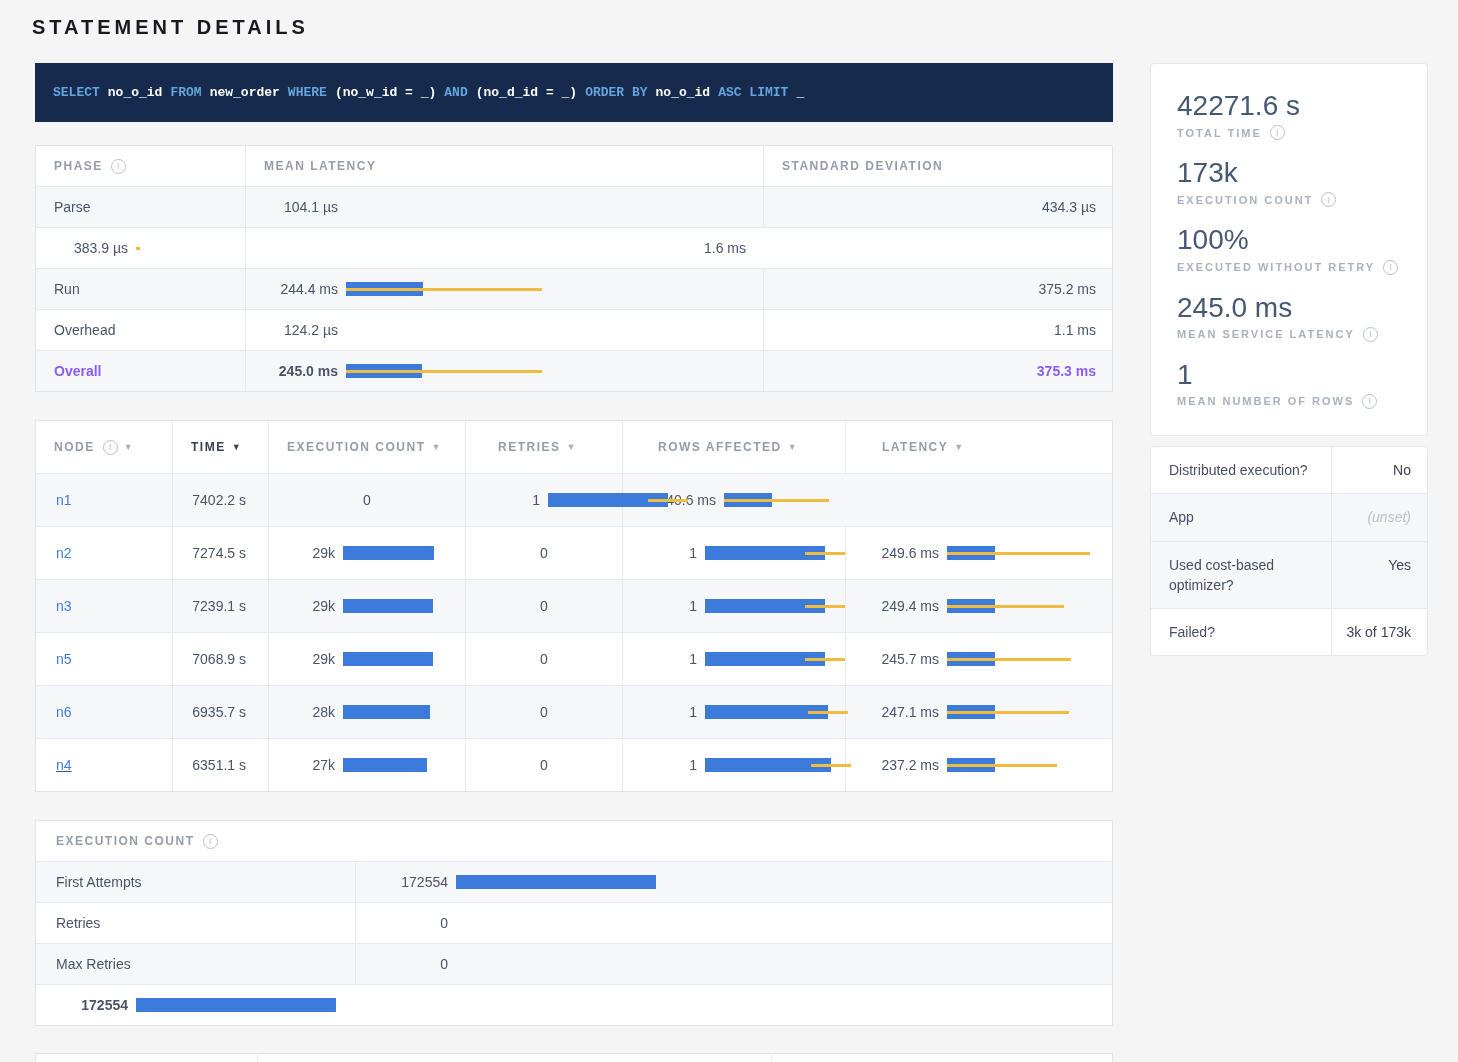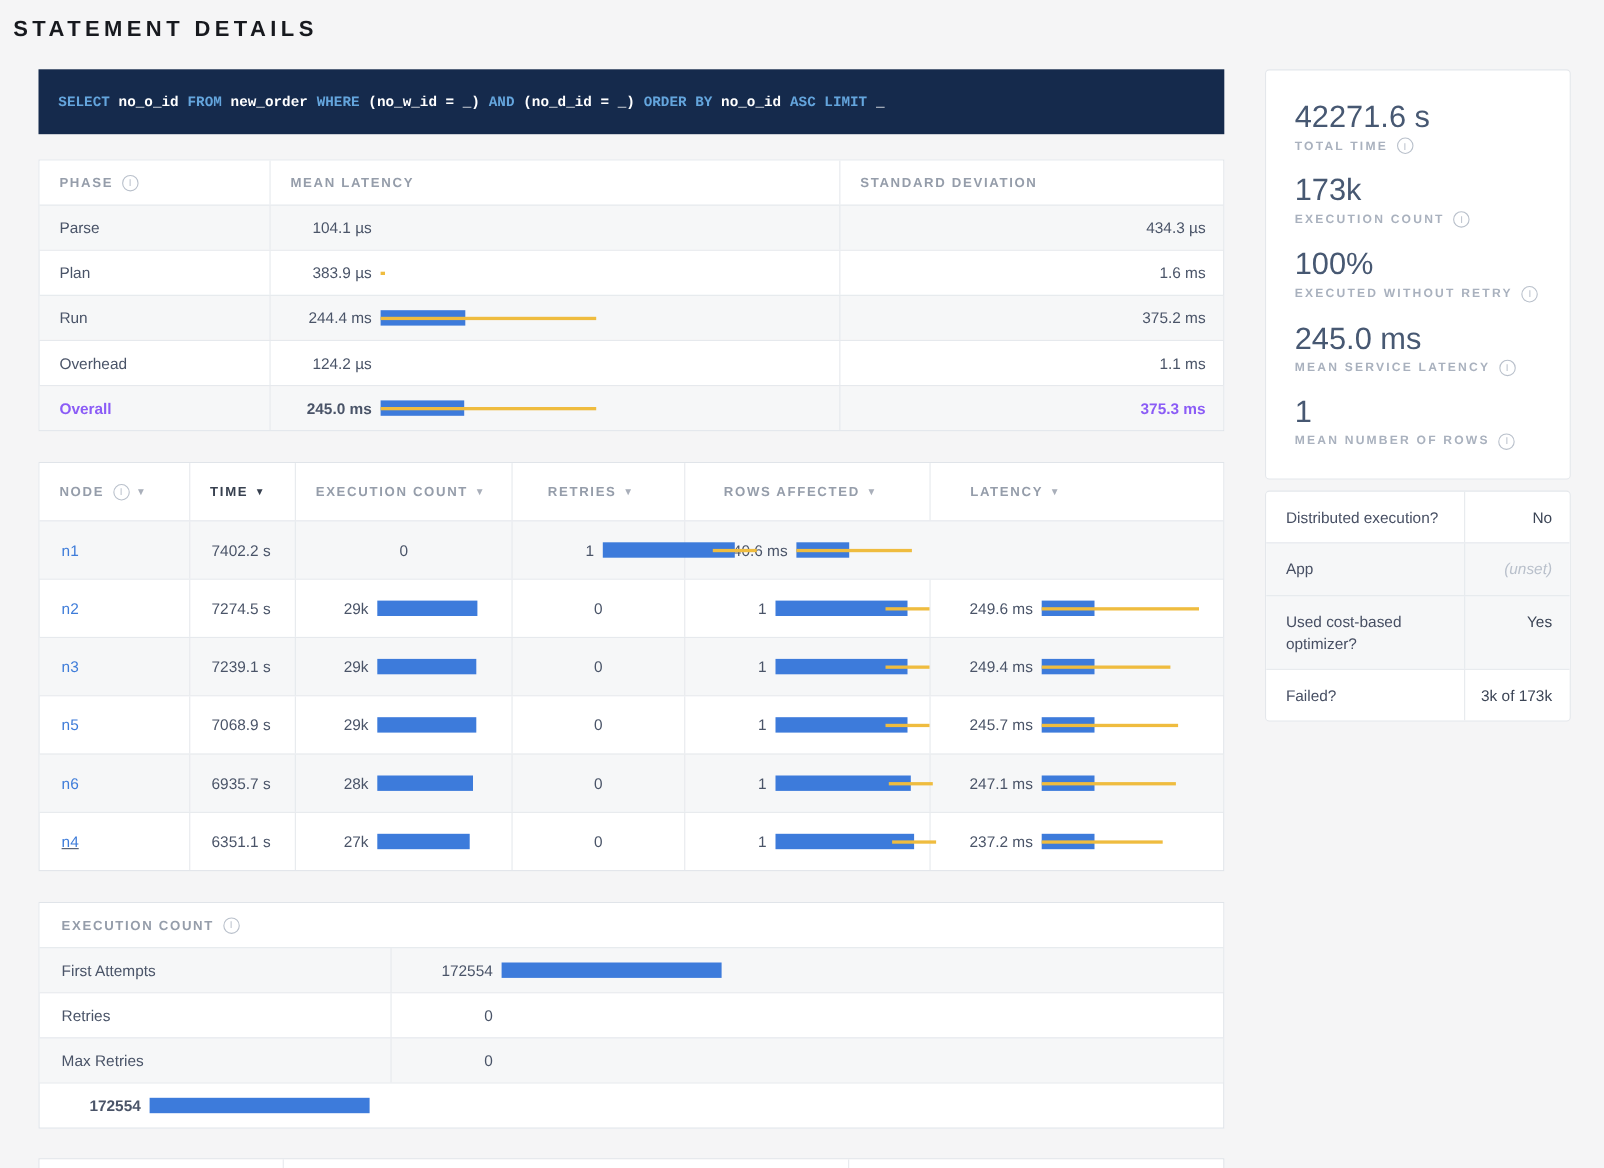--- a/index.html
+++ b/index.html
@@ -1,18 +1,18 @@
 <!DOCTYPE html>
 <html><head>
 <meta charset="utf-8">
 <style>
   * { margin:0; padding:0; box-sizing:border-box; }
   html,body { background:#f5f5f6; font-family:"Liberation Sans","DejaVu Sans",sans-serif; }
   .page { width:1458px; height:1062px; background:#f5f5f6; overflow:hidden; }
-  .page-title { font-size:20px; font-weight:700; letter-spacing:4px; color:#17191e; padding:16px 0 0 12px; }
+  .page-title { font-size:20px; font-weight:700; letter-spacing:4px; color:#17191e; padding:16px 0 0 12px;margin-left:20px; }
   .layout { display:flex; gap:37px; padding:24px 30px 0 35px; align-items:flex-start; }
   .main-col { width:1078px; flex:none; }
   .side-col { width:278px; flex:none; }
 
   
   .sql-box { background:#152a4c; height:59px; display:flex; align-items:center; padding:0 18px;
              font-family:"Liberation Mono","DejaVu Sans Mono",monospace; font-size:13px; margin-bottom:23px; }
   .tok { margin-right:8px; white-space:pre; }
   .tok.kw { color:#64a5dd; font-weight:700; }
   .tok.id { color:#ffffff; font-weight:700; }
@@ -107,21 +107,20 @@
         </div>
         <div class="trow grid-phase shade">
           <div class="cell">Parse</div>
           <div class="cell">
             <span class="val w74">104.1 µs</span>
             <span class="bar"></span>
           </div>
           <div class="cell right">434.3 µs</div>
         </div>
         <div class="trow grid-phase">
-          <div class="cell">Plan</div>
           <div class="cell">
             <span class="val w74">383.9 µs</span>
             <span class="bar">
                 <div class="bar-yellow" style="left: 0px; width: 4px;"></div>
               </span>
           </div>
           <div class="cell right">1.6 ms</div>
         </div>
         <div class="trow grid-phase shade">
           <div class="cell">Run</div>

